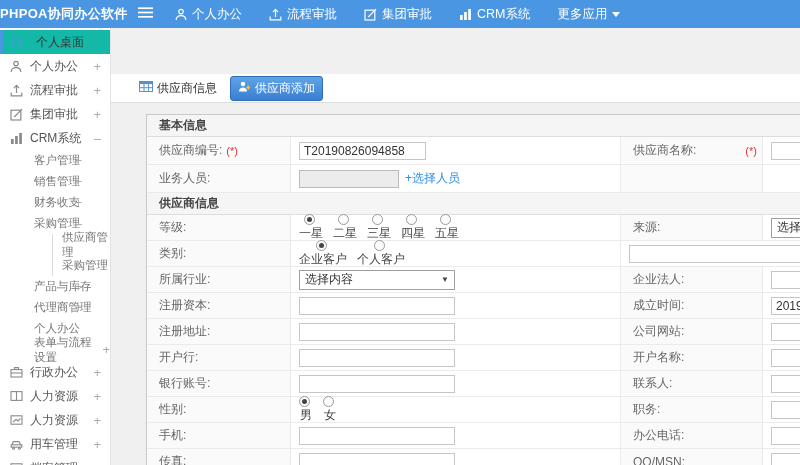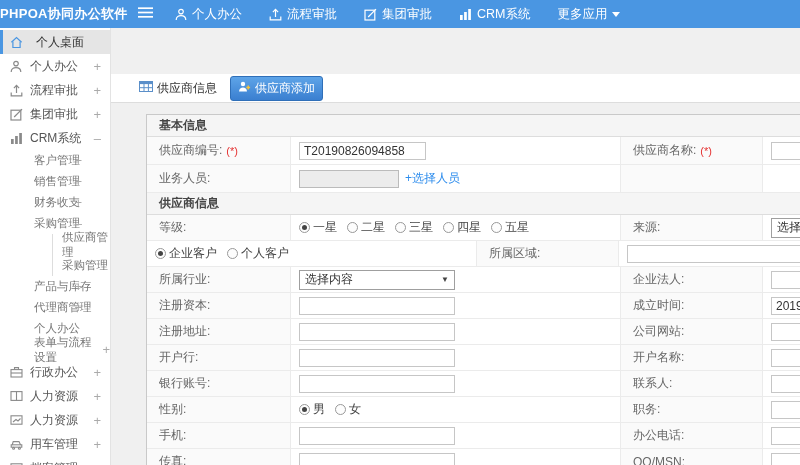--- a/index.html
+++ b/index.html
@@ -12,50 +12,50 @@
   .topbar { height: 28px; background: #4a96e2; display: flex; align-items: center; color: #fff; }
   .logo { width: 112px; padding-left: 0; font-size: 13px; font-weight: bold; letter-spacing: .3px; white-space: nowrap; }
   .hamburger { margin: 0 22px 0 26px; cursor: pointer; display: flex; align-items: center; }
   .nav-item { display: flex; align-items: center; gap: 5px; margin-right: 27px; font-size: 12.5px; cursor: pointer; white-space: nowrap; }
   .nav-item .icon { display: flex; align-items: center; }
   
   .layout { display: flex; height: 437px; }
   .sidebar { width: 111px; background: #fff; border-right: 1px solid #e3e3e3; padding-top: 2px; overflow: hidden; flex: none; }
   .side-item { position: relative; height: 24px; display: flex; align-items: center; gap: 6px; padding-left: 10px; color: #555; cursor: pointer; }
   .side-item .icon { width: 14px; display: flex; align-items: center; color: #8a8a8a; flex: none; }
-  .side-item.active { background: #e5e5e5; border-left: 3px solid #4a96e2; padding-left: 7px; color: #333; gap: 12px; }
+  .side-item.active { background: #14b8a6; border-left: 3px solid #4a96e2; padding-left: 7px; color: #333; gap: 12px; }
   .side-item.active .icon { color: #4a96e2; }
   .side-item .expand { position: absolute; right: 9px; color: #aaa; font-size: 13px; }
   .side-item.lvl1 { height: 21px; padding-left: 34px; color: #777; font-size: 11.5px; }
   .side-item.lvl1 .expand { right: 28px; }
   .side-item.lvl1.long .expand { position: static; margin-left: 0; }
   .side-item.lvl2 { height: 21px; margin-left: 52px; border-left: 1px solid #ddd; padding-left: 9px; color: #777; font-size: 11.5px; }
   
   .content { flex: 1; position: relative; overflow: hidden; background: #f0f0f0; margin-top: 46px; }
   .tabbar { height: 29px; background: #fff; border-bottom: 1px solid #ddd; display: flex; align-items: center; padding-left: 21px; gap: 6px; }
   .tab { display: flex; align-items: center; gap: 4px; padding: 3px 7px; color: #333; cursor: pointer; font-size: 12px; }
   .tab.active { background: linear-gradient(#5ea4e8, #3a7fd0); border: 1px solid #2f6fb8; border-radius: 3px; color: #fff; }
   
   .form-wrap { padding: 11px 0 0 35px; }
   .panel { width: 900px; background: #fff; border: 1px solid #c9c9c9; }
   .sec-header { height: 22px; background: #f5f5f5; border-bottom: 1px solid #ddd; display: flex; align-items: center; padding-left: 12px; font-weight: bold; color: #444; }
   .frow { display: flex; border-bottom: 1px solid #ebebeb; height: 26px; }
   .frow.tall { height: 28px; }
   .cell { display: flex; align-items: center; }
   .cell-label  { width: 144px; padding-left: 12px; color: #666; background: #fafafa; border-right: 1px solid #ebebeb; }
   .cell-field  { width: 330px; padding-left: 8px; border-right: 1px solid #ebebeb; }
-  .cell-label2 { width: 142px; padding-left: 12px; color: #666; background: #fafafa; border-right: 1px solid #ebebeb; }
+  .cell-label2 { width: 142px; padding-left: 12px; color: #666; background: #fafafa; border-right: 1px solid #ebebeb; gap: 45px; }
   .cell-field2 { flex: 1; padding-left: 8px; }
   .req { color: #e53333; margin-left: 4px; font-size: 11px; }
   input.txt { height: 18px; border: 1px solid #c6c6c6; font-size: 12px; padding: 0 4px; font-family: inherit; color: #333; }
   input.txt.readonly { background: #ececec; border-color: #bbb; }
   .link { color: #2e8ded; margin-left: 6px; cursor: pointer; white-space: nowrap; text-align: right; }
   .selbox { height: 20px; border: 1px solid #9f9f9f; background: #fff; display: flex; align-items: center; justify-content: space-between; padding: 0 5px; cursor: pointer; color: #333; }
   .selbox .car { font-size: 8px; color: #444; margin-left: 6px; }
-  .radio-opt { display: inline-flex; align-items: center; margin-right: 10px; cursor: pointer; color: #444; }
+  .radio-opt { display: inline-flex; align-items: center; margin-right: 10px; cursor: pointer; color: #444; flex-direction: column; }
   .rdot { width: 11px; height: 11px; border: 1px solid #999; border-radius: 50%; background: #fdfdfd; margin-right: 3px; position: relative; flex: none; }
   .rdot.checked::after { content: ""; position: absolute; left: 2px; top: 2px; right: 2px; bottom: 2px; border-radius: 50%; background: #444; }
 </style>
 </head>
 <body>
 
 <div class="topbar">
   <div class="logo">PHPOA协同办公软件</div>
   <div class="hamburger">
       <span class="icon"><svg width="15" height="11" viewBox="0 0 15 11">
@@ -346,32 +346,32 @@
             <div class="cell cell-label2">
               <span>来源:</span>
             </div>
             <div class="cell cell-field2">
               <div class="selbox" style="width: 200px;">
                 <span>选择内容</span>
               </div>
             </div>
           </div>
           <div class="frow">
+            <div class="cell cell-label">
+              <span>类别:</span>
+            </div>
             <div class="cell cell-field">
               <span class="radio-opt">
                 <span class="rdot checked"></span>
                 <span>企业客户</span>
               </span>
               <span class="radio-opt">
                 <span class="rdot"></span>
                 <span>个人客户</span>
               </span>
-            </div>
-            <div class="cell cell-label2">
-              <span>所属区域:</span>
             </div>
             <div class="cell cell-field2">
               <input class="txt" type="text" value="" style="width: 200px;">
             </div>
           </div>
           <div class="frow">
             <div class="cell cell-label">
               <span>所属行业:</span>
             </div>
             <div class="cell cell-field">

